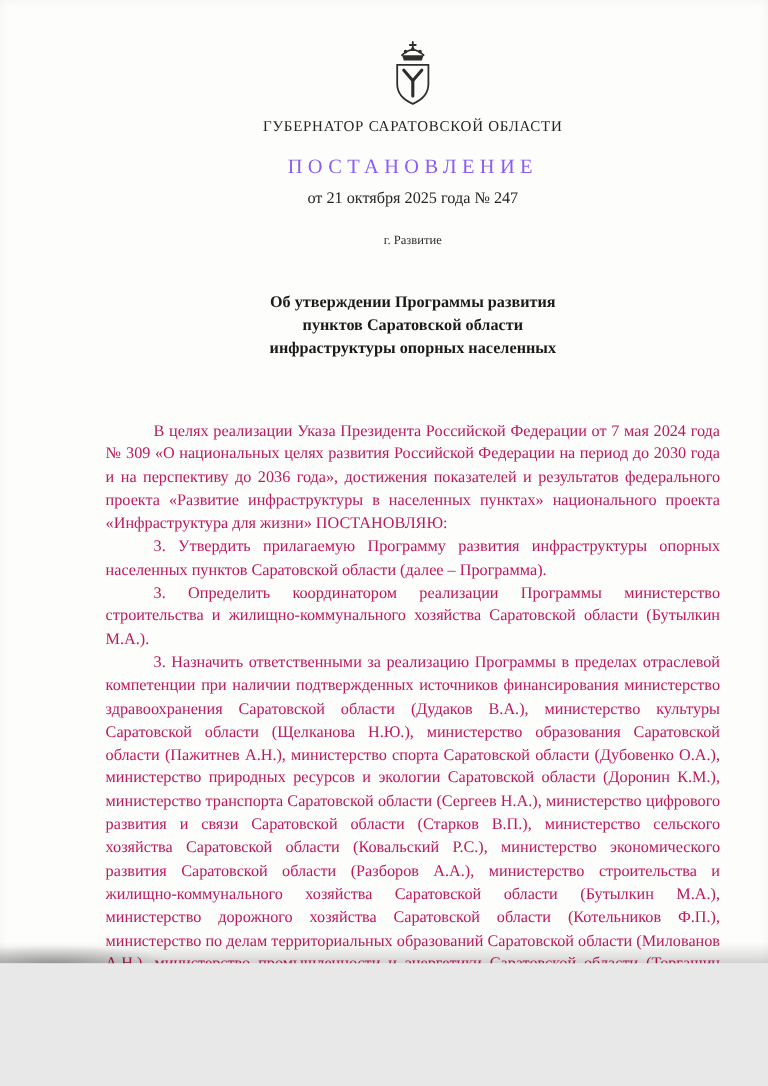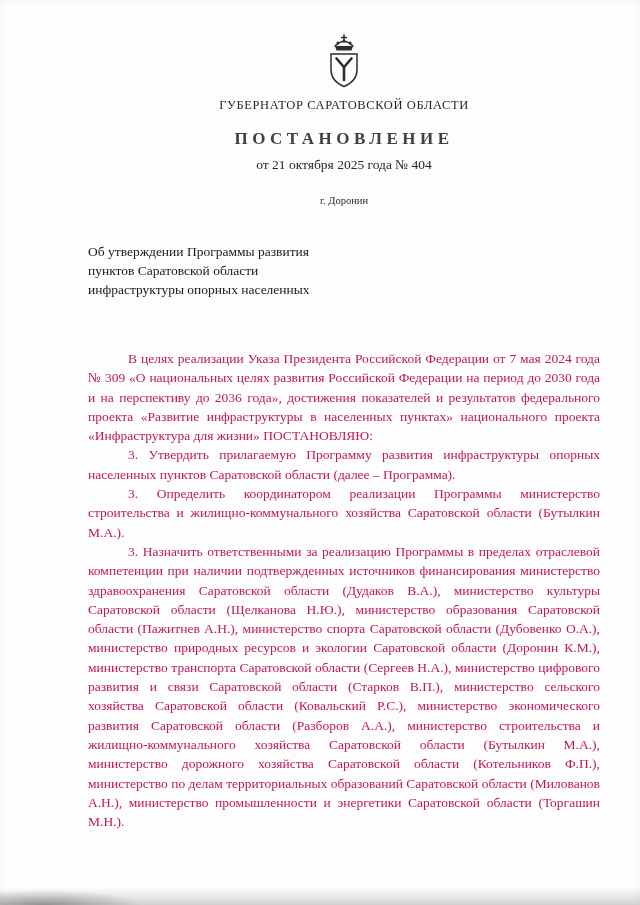--- a/index.html
+++ b/index.html
@@ -3,21 +3,21 @@
 <meta charset="utf-8">
 <style>
   html, body {
     margin: 0;
     padding: 0;
     background: #e8e8e8;
   }
   .page {
     position: relative;
     width: 640px;
-    height: 905px;
+    height: 803px;
     margin: 0 auto;
     background: #fdfdfc;
     box-shadow: inset 0 0 8px rgba(0,0,0,0.05);
     overflow: hidden;
     box-sizing: border-box;
     padding: 34px 40px 0 88px;
     font-family: "Liberation Serif", "DejaVu Serif", serif;
     color: #1f1f1f;
   }
   .header {
@@ -29,38 +29,38 @@
     line-height: 0;
   }
   .authority {
     font-size: 12.5px;
     letter-spacing: 0.6px;
     margin-bottom: 16px;
     color: #262626;
   }
   .doc-type {
     font-size: 17px;
-    font-weight: bold;
+    font-weight: normal;
     letter-spacing: 4.5px;
     margin-bottom: 8px;
-    color: #404040;
+    color: #8b5cf6;
   }
   .date-number {
     font-size: 13.5px;
     margin-bottom: 22px;
     color: #262626;
   }
   .place {
     font-size: 10.5px;
     margin-bottom: 36px;
     color: #2b2b2b;
   }
   .title {
-    text-align: left;
-    font-weight: normal;
+    text-align: center;
+    font-weight: bold;
     font-size: 13.5px;
     line-height: 19px;
     margin-bottom: 50px;
     color: #1a1a1a;
   }
   .body-text p {
     margin: 0;
     font-size: 13.5px;
     line-height: 19.3px;
     text-align: justify;
@@ -107,23 +107,23 @@
             <path d="M20 33.5 V46"></path>
           </g>
         </g>
       </svg>
     </div>
 
     <div class="authority">ГУБЕРНАТОР САРАТОВСКОЙ ОБЛАСТИ</div>
 
     <div class="doc-type">ПОСТАНОВЛЕНИЕ</div>
 
-    <div class="date-number">от 21 октября 2025 года № 404</div>
+    <div class="date-number">от 21 октября 2025 года № 247</div>
 
-    <div class="place">г. Доронин</div>
+    <div class="place">г. Развитие</div>
   </div>
 
   <div class="title">
     <div>Об утверждении Программы развития</div>
     <div>пунктов Саратовской области</div>
     <div>инфраструктуры опорных населенных</div>
   </div>
 
   <div class="body-text">
     <p>В целях реализации Указа Президента Российской Федерации от 7 мая 2024 года № 309 «О национальных целях развития Российской Федерации на период до 2030 года и на перспективу до 2036 года», достижения показателей и результатов федерального проекта «Развитие инфраструктуры в населенных пунктах» национального проекта «Инфраструктура для жизни» ПОСТАНОВЛЯЮ:</p>

